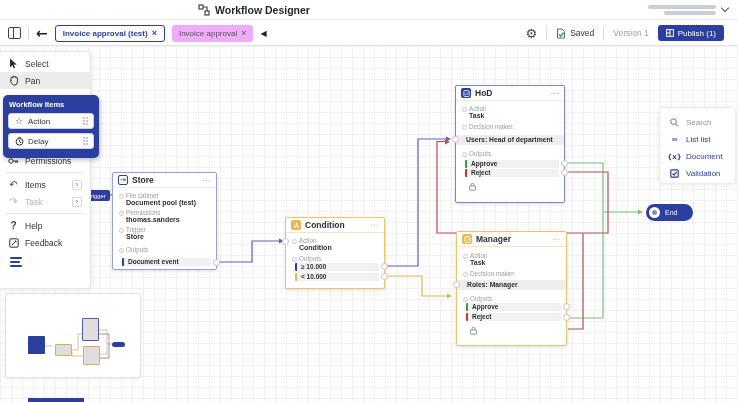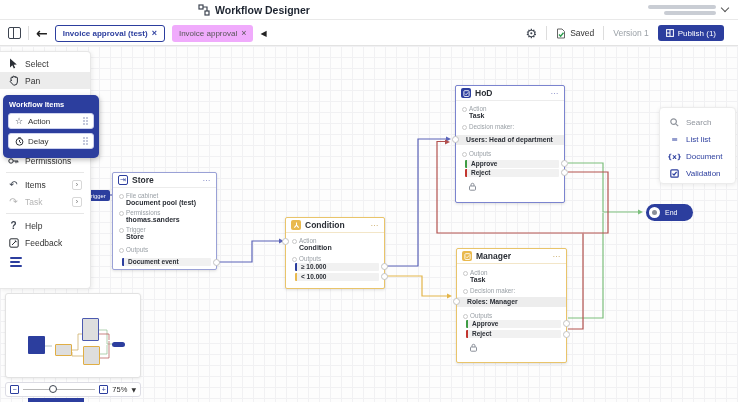--- a/index.html
+++ b/index.html
@@ -283,21 +283,21 @@
       <div class="obar" style="top:83px; border-left:2px solid #c2362f;">Reject</div>
       <svg class="locksvg" style="top:96px" width="9" height="9" viewBox="0 0 9 9">
         <rect x="1.5" y="4" width="6" height="4.2" rx="0.8" fill="none" stroke="#8a8f99" stroke-width="1"></rect>
         <path d="M3 4 V2.8 a1.5 1.5 0 0 1 3 0 V4" fill="none" stroke="#8a8f99" stroke-width="1"></path>
       </svg>
       <span class="port" style="left:-4px; top:50px;"></span>
       <span class="port" style="right:-4px; top:74px;"></span>
       <span class="port" style="right:-4px; top:83px;"></span>
     </div>
 
-    <div class="node" style="left:456px; top:202px; width:111px; height:115px; border:1.2px solid #e9c46a;text-decoration:underline;">
+    <div class="node" style="left:456px; top:185px; width:111px; height:115px; border:1.2px solid #e9c46a;text-decoration:underline;">
       <div class="nheader" style="border-bottom-color:#f3e6c8">
         <span class="nicon" style="background:#e9b94d;">
           <svg width="7" height="7" viewBox="0 0 8 8">
               <rect x="1" y="0.8" width="6" height="6.6" rx="1" fill="none" stroke="#fff" stroke-width="1"></rect>
               <path d="M2.4 4.2 L3.5 5.4 L5.8 2.8" stroke="#fff" stroke-width="1" fill="none"></path>
             </svg>
         </span>
         <span class="ntitle">Manager</span>
         <span class="nmenu" style="color:#cdb070;">⋯</span>
       </div>
@@ -438,25 +438,16 @@
         <path d="M93 36 H101 V50 H106 M94 60 H101 V51" stroke="#8fbf8f" stroke-width="0.7" fill="none"></path>
         <path d="M93 40 H103 V46 M94 64 H103 V47" stroke="#b3524f" stroke-width="0.7" fill="none"></path>
       </svg>
       <div class="mini" style="left:22px; top:42px; width:17px; height:18px; background:#2c3e9e; border-radius:1px;"></div>
       <div class="mini" style="left:49px; top:50px; width:17px; height:12px; background:#dedede; border:1px solid #e0ae45; border-radius:1px;"></div>
       <div class="mini" style="left:76px; top:24px; width:17px; height:23px; background:#dedede; border:1px solid #4c5ab0; border-radius:1px;"></div>
       <div class="mini" style="left:77px; top:52px; width:17px; height:19px; background:#dedede; border:1px solid #e0ae45; border-radius:1px;"></div>
       <div class="mini" style="left:106px; top:48px; width:13px; height:5px; background:#2c3e9e; border-radius:2.5px;"></div>
     </div>
 
-    <div class="zoombar">
-      <span class="zbox">−</span>
-      <span class="ztrack">
-        <span class="zhandle"></span>
-      </span>
-      <span class="zbox">+</span>
-      <span class="zpct">75%</span>
-      <span class="zdd">▼</span>
-    </div>
 
     <div class="sliver"></div>
   </div>
 </div>
 
 </body></html>

